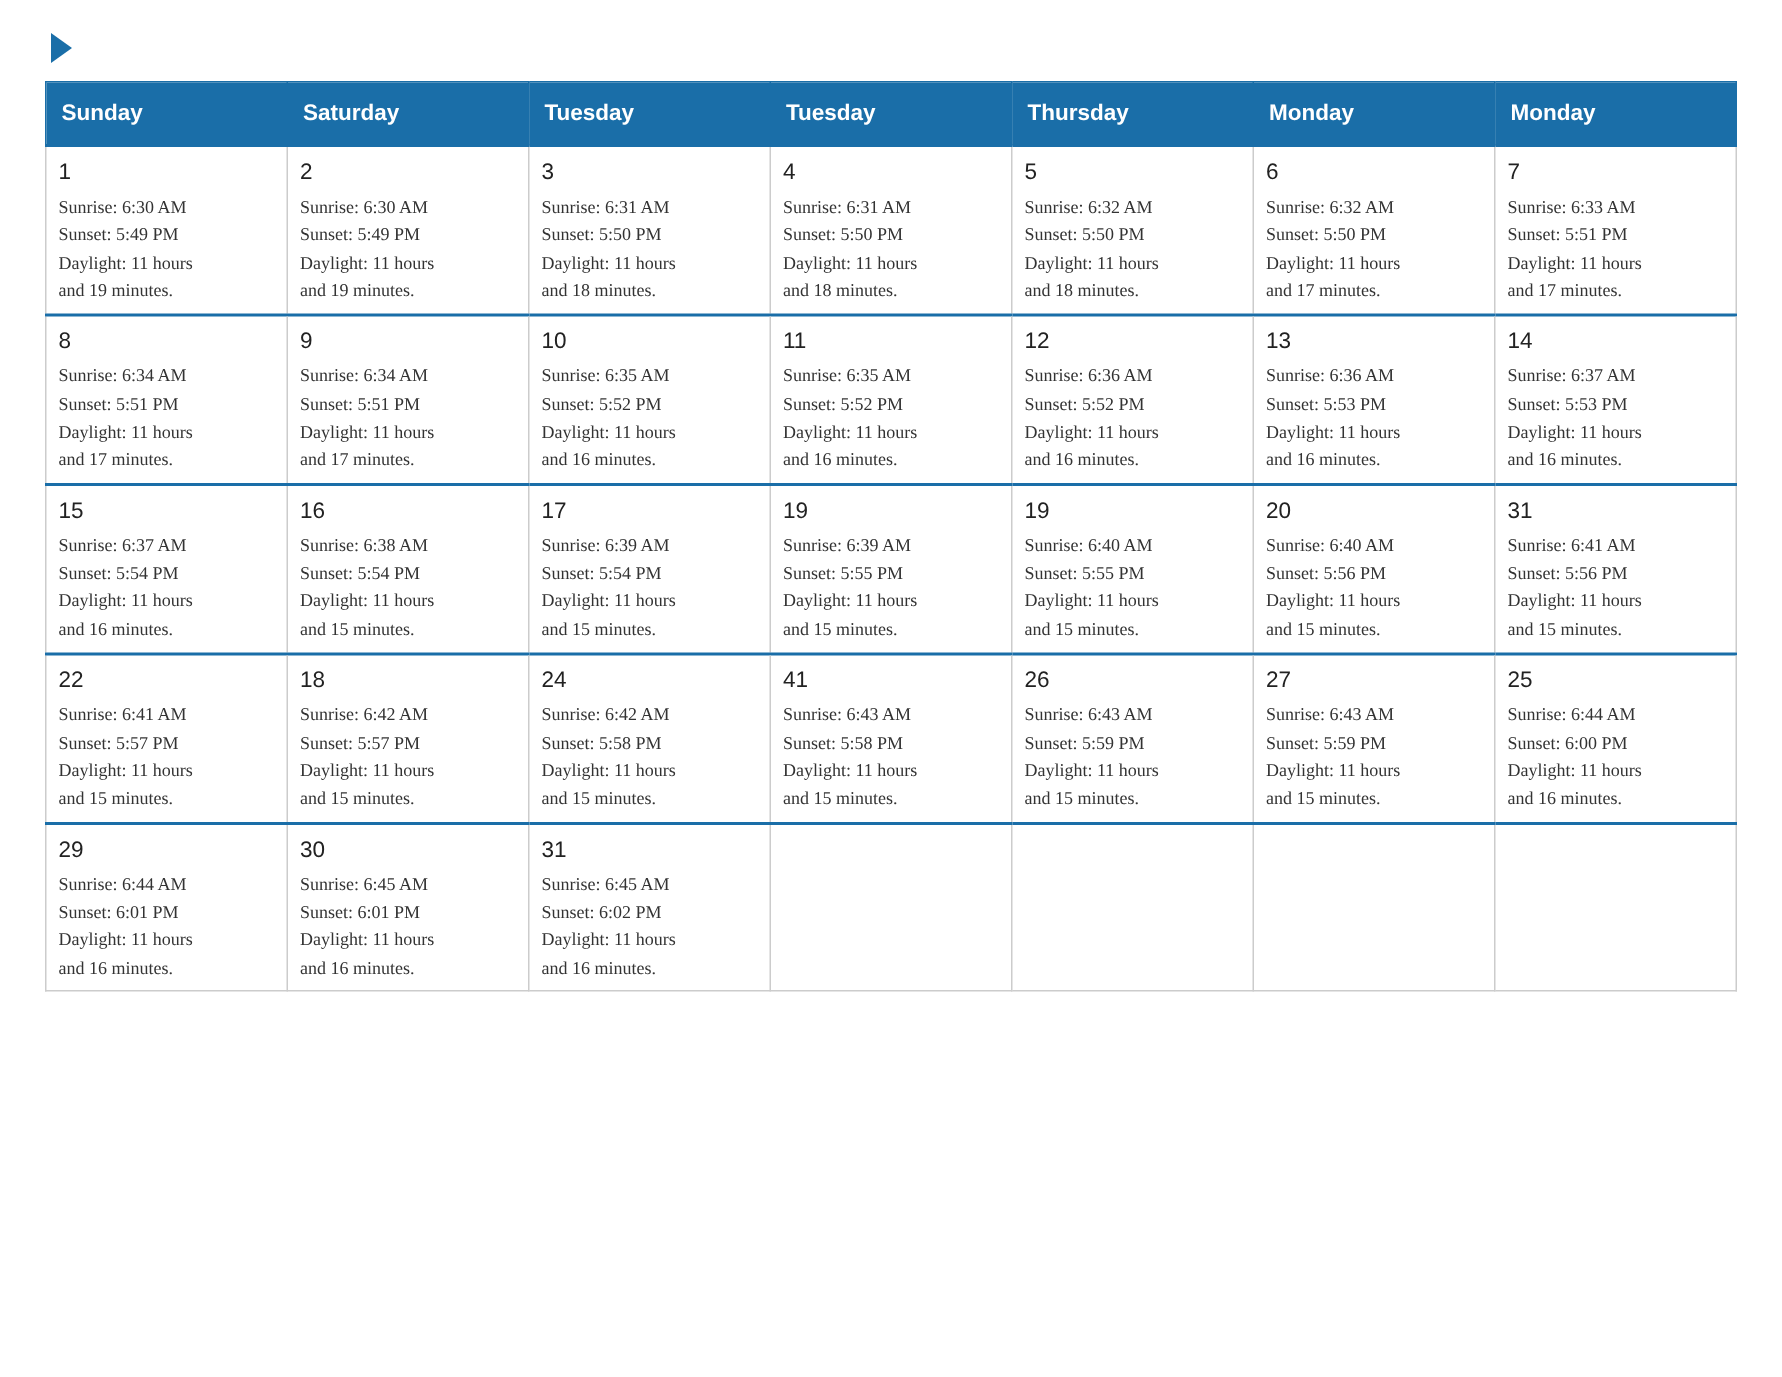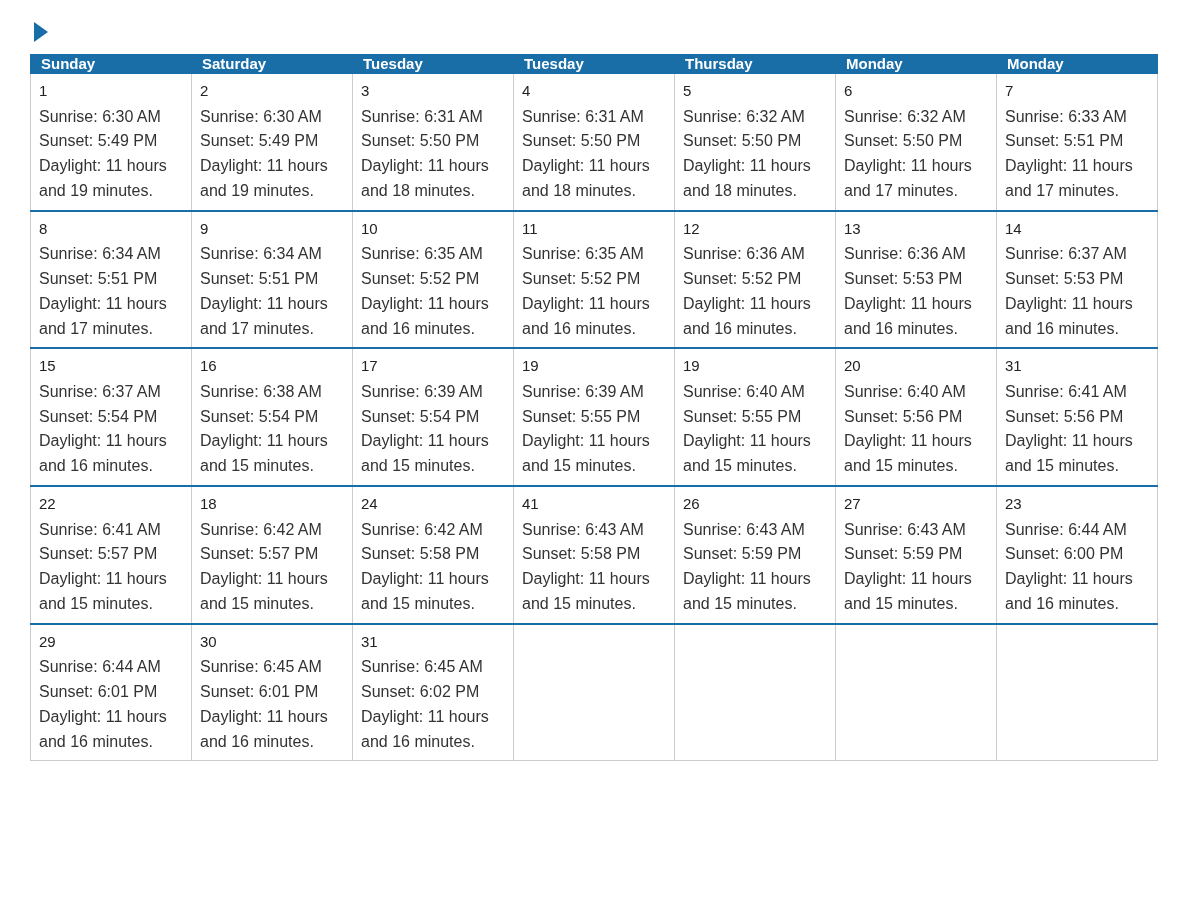--- a/index.html
+++ b/index.html
@@ -64,21 +64,21 @@
     table {
       width: 100%;
       border-collapse: collapse;
       table-layout: fixed;
     }
     thead tr th {
       background-color: #1a6ea8;
       color: #fff;
       font-size: 15px;
       font-weight: bold;
-      padding: 0 10px;
+      padding: 12px 10px;
       text-align: left;
       border: 1px solid #1a6ea8;
     }
     tbody tr td {
       vertical-align: top;
       padding: 6px 8px;
       font-size: 12.5px;
       color: #222;
       border: 1px solid #ccc;
       border-top: 2px solid #1a6ea8;
@@ -89,23 +89,24 @@
       border-left: 1px solid #ccc;
     }
     .day-num {
       font-size: 15px;
       font-weight: normal;
       color: #222;
       display: block;
       margin-bottom: 2px;
     }
     .day-info {
-      font-size: 16px;
+      font-size: 12px;
       color: #333;
       line-height: 1.55;
+      font-family: Liberation Serif, serif;
     }
   </style>
 </head>
 <body>
 
 <div class="header">
   <div class="logo">
     <div class="logo-top">
       <span class="logo-general"></span>
       <div class="logo-arrow"></div>
@@ -240,21 +241,21 @@
         </td>
         <td>
           <span class="day-num">26</span>
           <div class="day-info">Sunrise: 6:43 AM<br>Sunset: 5:59 PM<br>Daylight: 11 hours<br>and 15 minutes.</div>
         </td>
         <td>
           <span class="day-num">27</span>
           <div class="day-info">Sunrise: 6:43 AM<br>Sunset: 5:59 PM<br>Daylight: 11 hours<br>and 15 minutes.</div>
         </td>
         <td>
-          <span class="day-num">23</span>
+          <span class="day-num">25</span>
           <div class="day-info">Sunrise: 6:44 AM<br>Sunset: 6:00 PM<br>Daylight: 11 hours<br>and 16 minutes.</div>
         </td>
       </tr>
       <tr>
         <td>
           <span class="day-num">29</span>
           <div class="day-info">Sunrise: 6:44 AM<br>Sunset: 6:01 PM<br>Daylight: 11 hours<br>and 16 minutes.</div>
         </td>
         <td>
           <span class="day-num">30</span>

